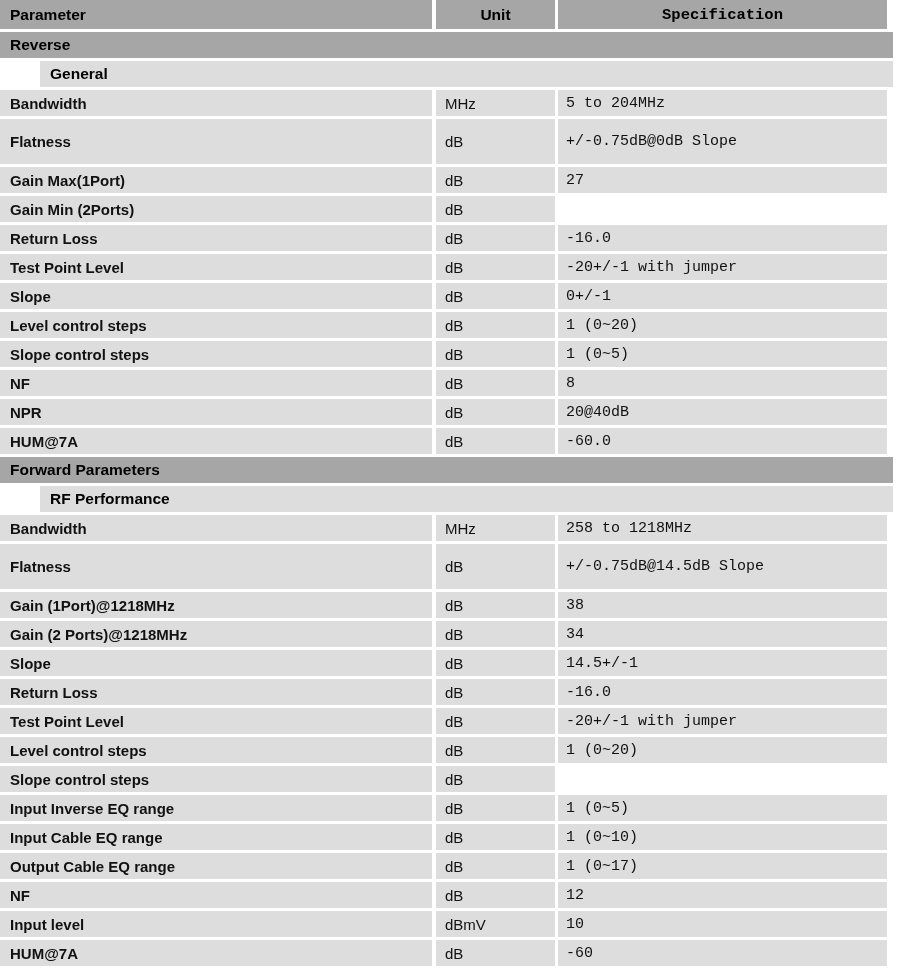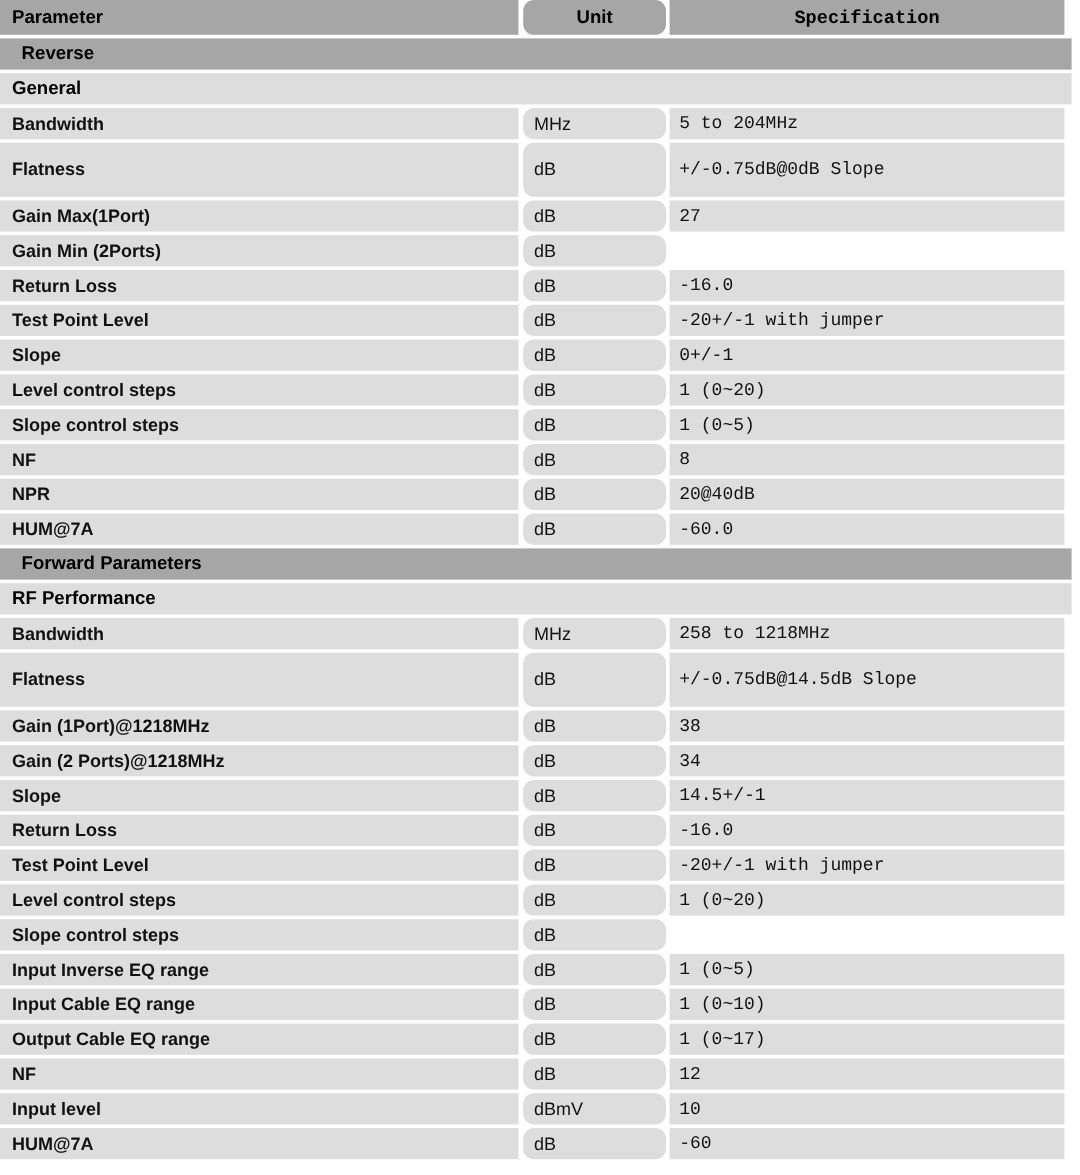--- a/index.html
+++ b/index.html
@@ -36,21 +36,20 @@
   }
   .c-param {
     width: 432px;
     padding-left: 10px;
     font-weight: bold;
   }
   .c-unit {
     width: 119px;
     margin-left: 4px;
     padding-left: 9px;
-    border-radius: 9px;
   }
   .c-spec {
     width: 329px;
     margin-left: 3px;
     padding-left: 8px;
     font-family: Liberation Mono, monospace;
   }
 
   
   .row.header .cell {
@@ -69,39 +68,40 @@
   
   .row.section-dark {
     background: #a6a6a6;
   }
   .row.section-dark .band {
     width: 893px;
     height: 26px;
     background: #a6a6a6;
     display: flex;
     align-items: center;
-    padding-left: 18px;
+    padding-left: 10px;
     box-sizing: border-box;
     font-weight: bold;
     font-size: 15.5px;
     color: #000000;
   }
 
   
   .row.section-light .band {
     width: 893px;
     height: 26px;
     background: #dddddd;
     display: flex;
     align-items: center;
     padding-left: 10px;
     box-sizing: border-box;
     font-weight: bold;
     font-size: 15.5px;
     color: #000000;
+    margin-left: 40px;
   }
 
   
   .row.data .cell { height: 26px; }
   .row.data.tall .cell { height: 45px; }
 </style>
 </head>
 <body>
 
 <div class="spec-table">

